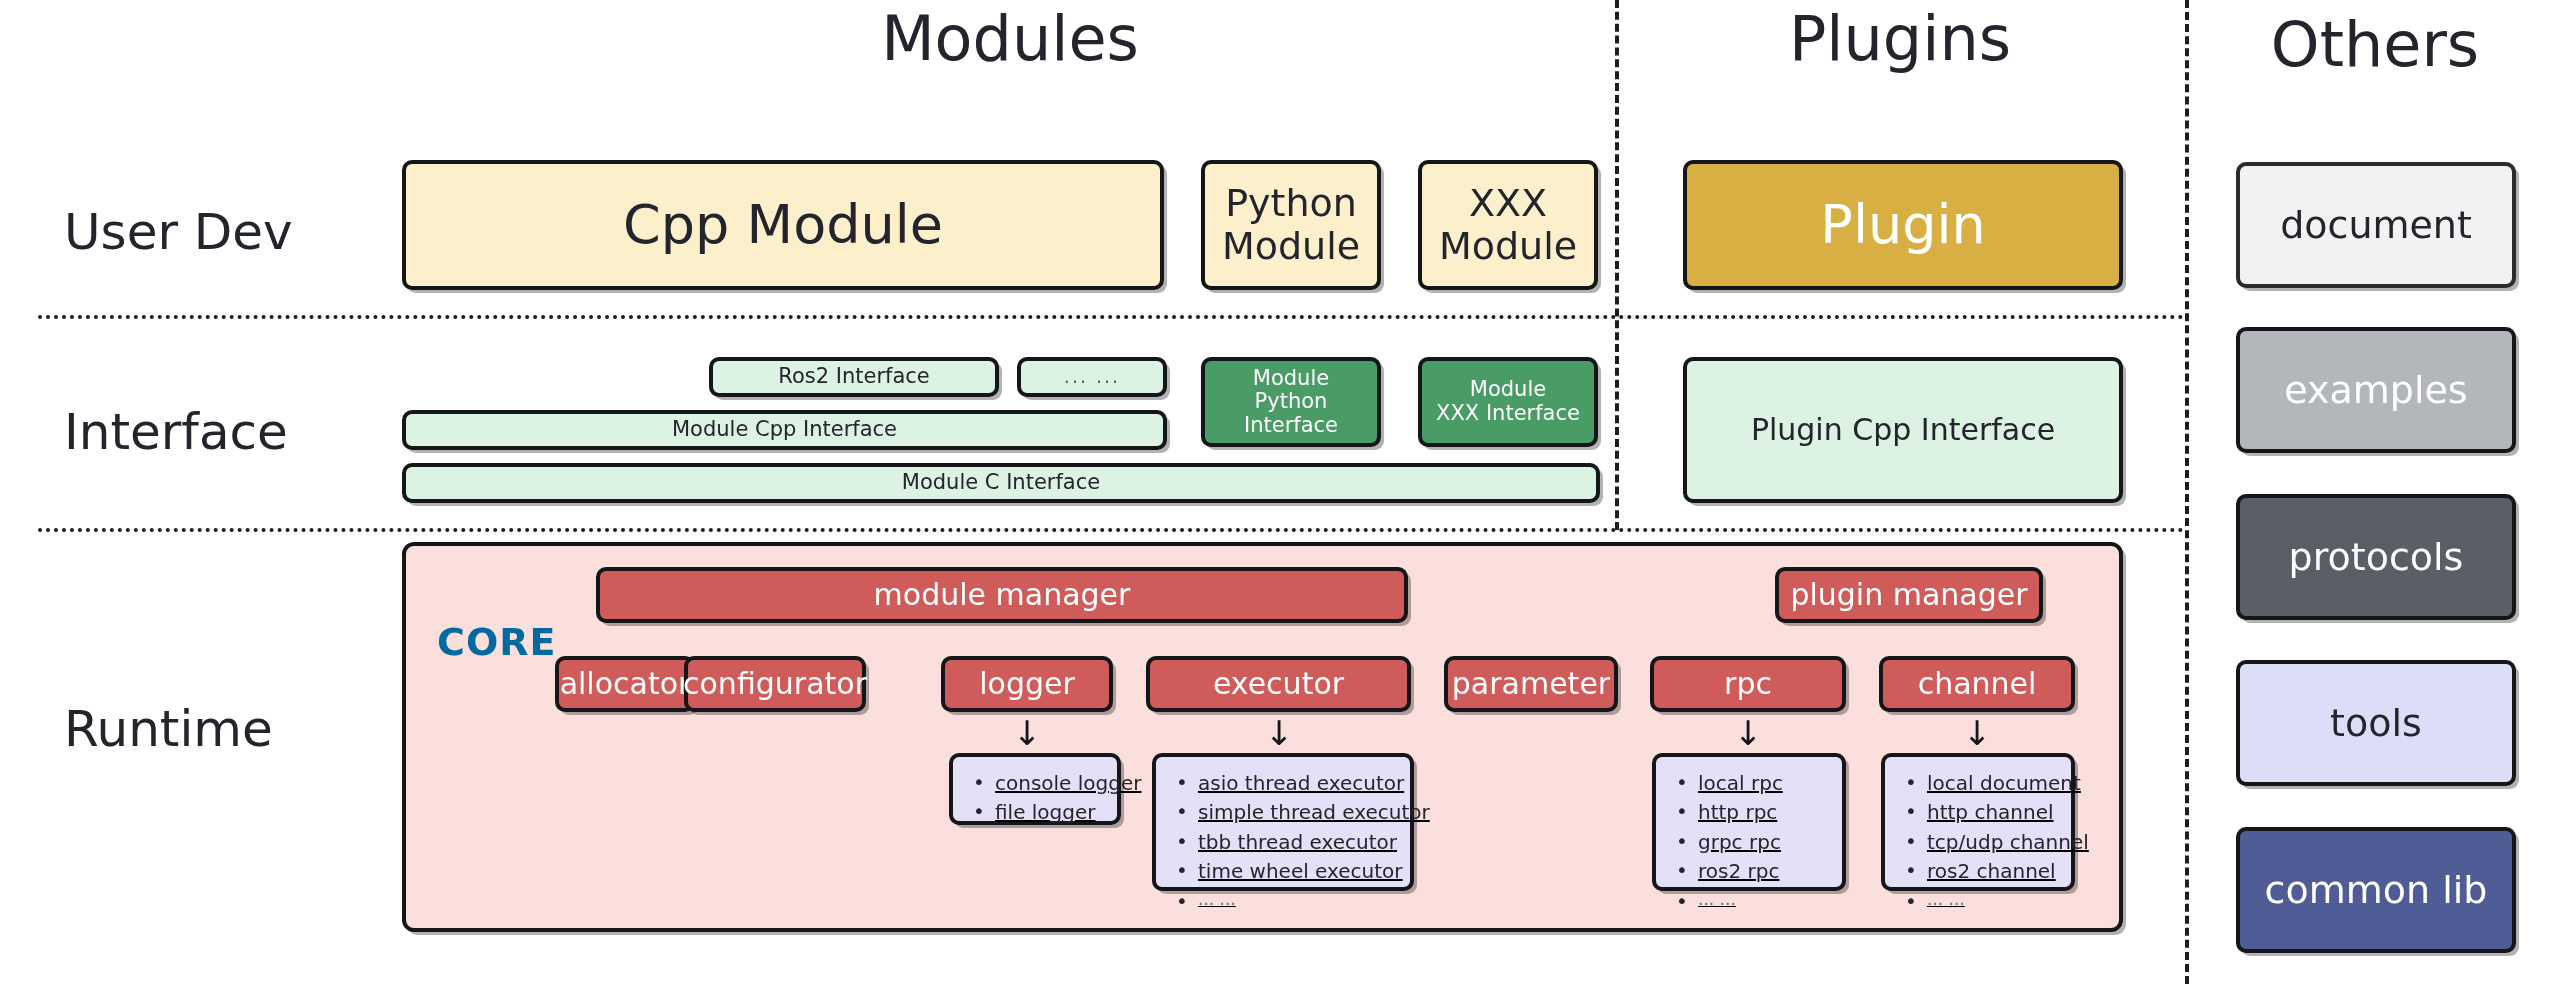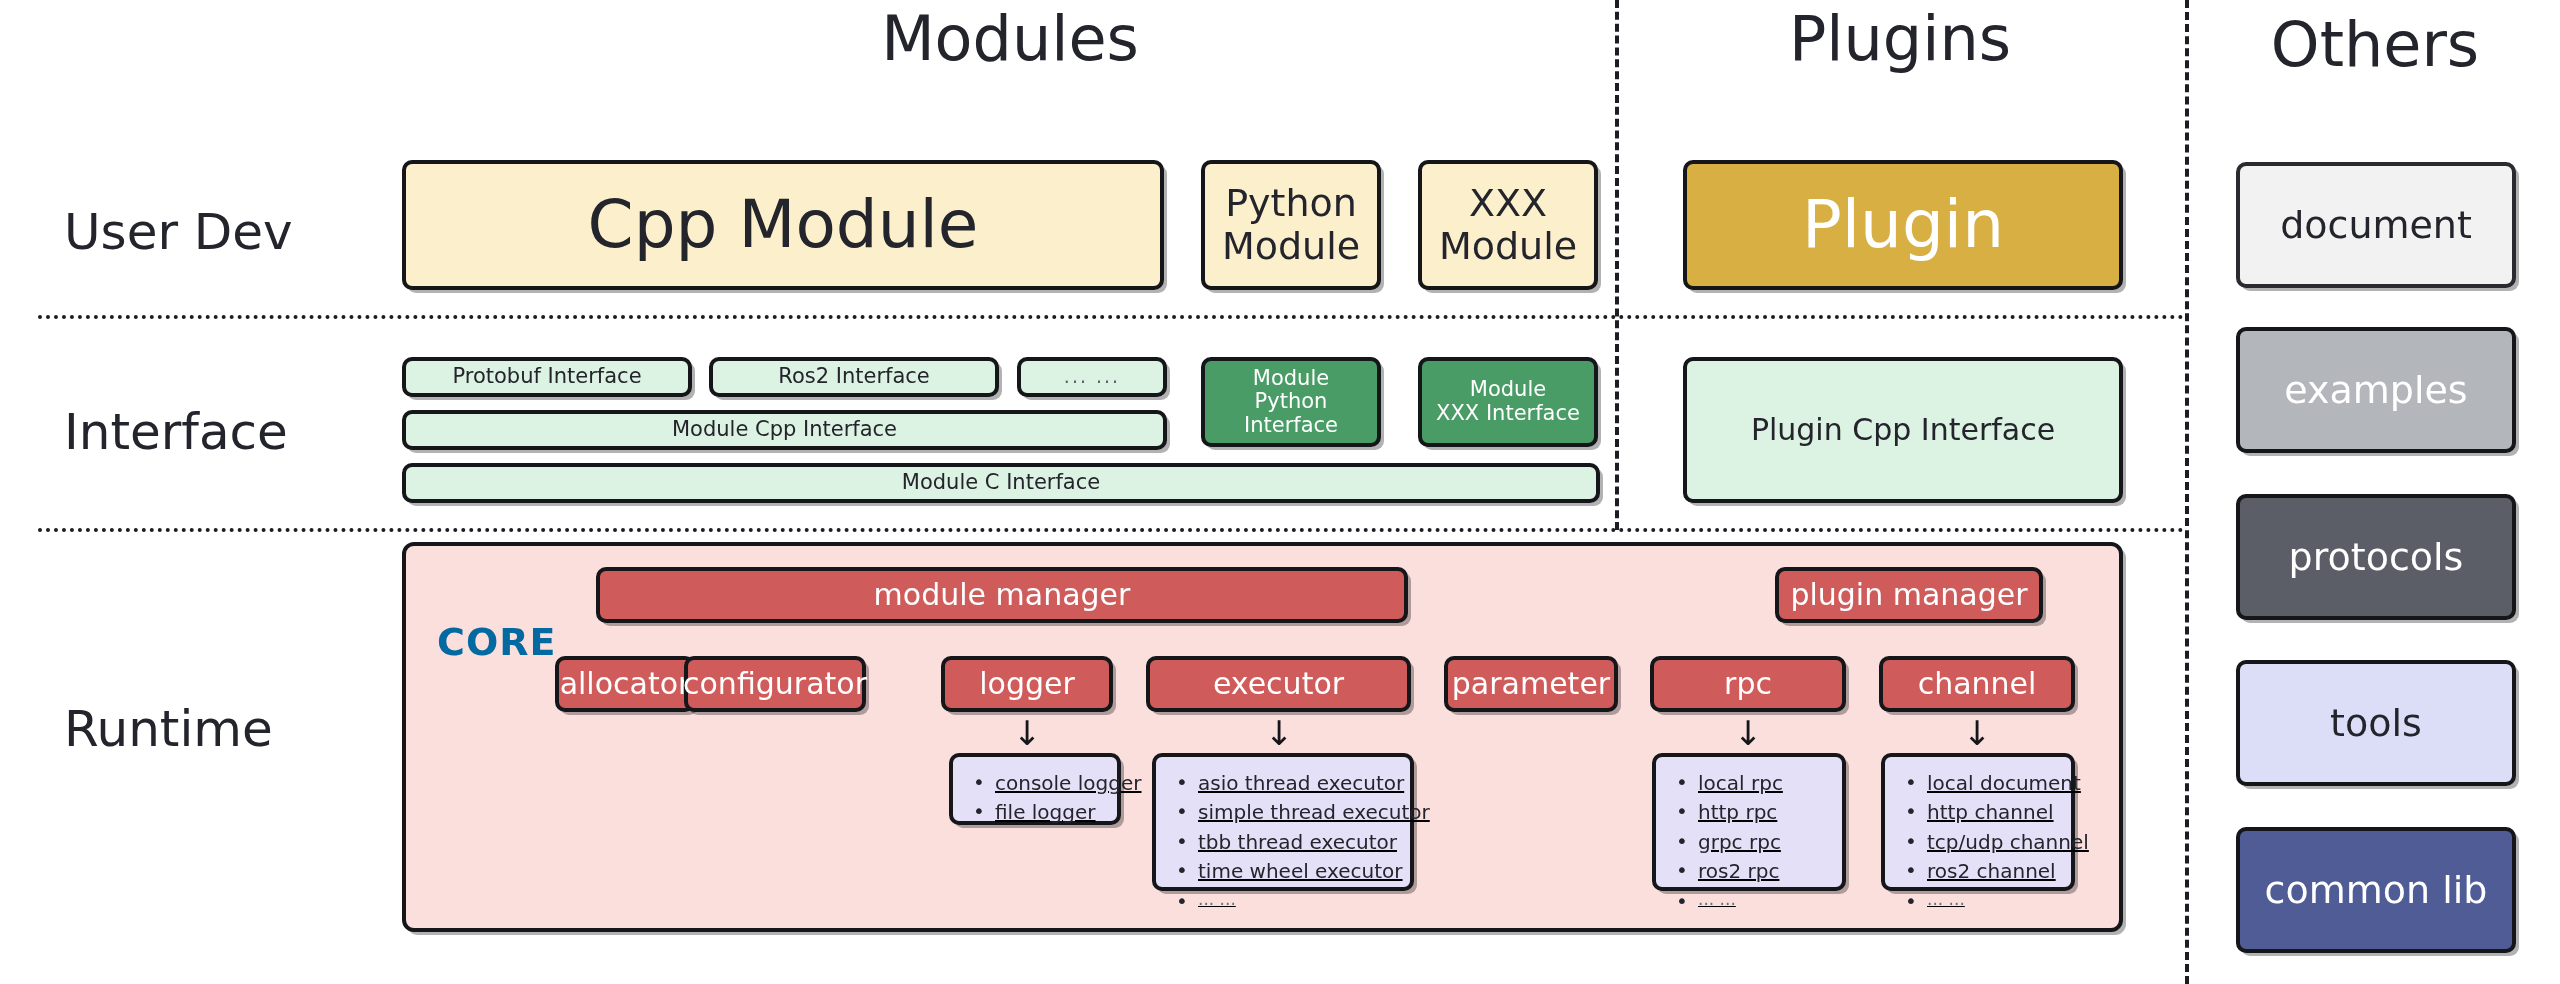--- a/index.html
+++ b/index.html
@@ -126,21 +126,21 @@
   
   .down-arrow {
     color: #15161a;
     font-size: 34px;
     line-height: 1;
     text-align: center;
     font-family: "DejaVu Sans", sans-serif;
   }
 
   
-  .t-xxl { font-size: 66px; }
+  .t-xxl { font-size: 54px; }
   .t-lg  { font-size: 38px; }
   .t-md  { font-size: 30px; }
   .t-xs  { font-size: 21px; }
   .t-xxs { font-size: 19px; }
   .ellipsis-node { color:#5d5f68; letter-spacing:2px; }
 </style>
 </head>
 <body>
 
 <div id="stage">
@@ -170,23 +170,20 @@
 
   <div class="abs node cream t-lg" style="left:1418px; top:160px; width:180px; height:130px; flex-direction:column;">
     <span>XXX</span>
     <span>Module</span>
   </div>
 
   <div class="abs node gold t-xxl" style="left:1683px; top:160px; width:440px; height:130px;">
     <span>Plugin</span>
   </div>
 
-  <div class="abs node mintlight t-xs" style="left:402px; top:357px; width:290px; height:40px;">
-    <span>Protobuf Interface</span>
-  </div>
   <div class="abs node mintlight t-xs" style="left:709px; top:357px; width:290px; height:40px;">
     <span>Ros2 Interface</span>
   </div>
   <div class="abs node mintlight t-xxs ellipsis-node" style="left:1017px; top:357px; width:150px; height:40px;">
     <span>... ...</span>
   </div>
 
   <div class="abs node mintlight t-xs" style="left:402px; top:410px; width:765px; height:40px;">
     <span>Module Cpp Interface</span>
   </div>

